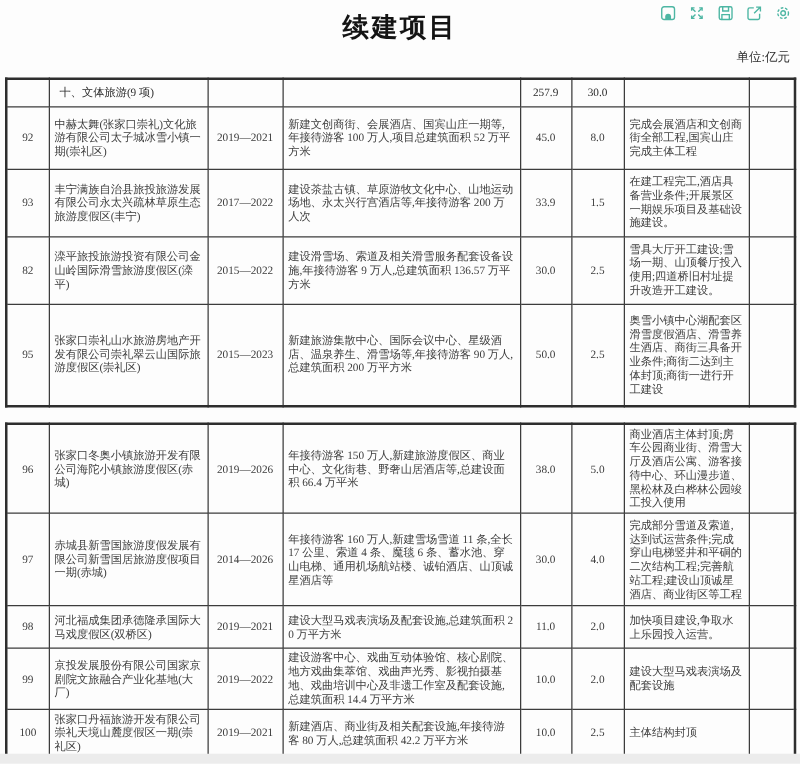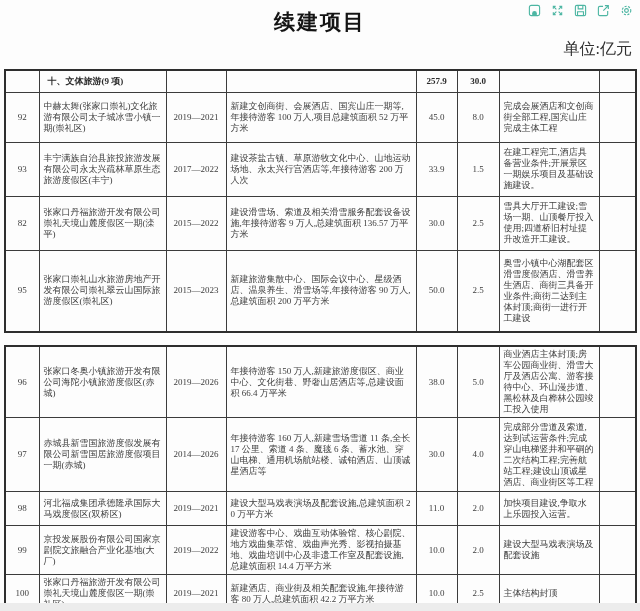--- a/index.html
+++ b/index.html
@@ -26,21 +26,21 @@
     position:absolute;
     top:4px;right:7px;
     display:flex;
     gap:10px;
     align-items:center;
   }
   .toolbar .icon{display:inline-block;width:13px;height:13px;cursor:pointer;}
   .toolbar svg{display:block;}
   .unit-label{
     text-align:right;
-    font-size:16px;
+    font-size:10px;
     color:#2f2f2f;
     padding:3px 8px 4px 0;
   }
   table{
     border-collapse:collapse;
     table-layout:fixed;
     width:631px;
     margin:0 0 0 4px;
     border:2px solid #2e2e2e;
   }
@@ -61,21 +61,21 @@
   }
   th{
     font-weight:bold;
     text-align:center;
     font-size:9.5px;
     color:#2a2a2a;
     height:28px;
   }
   td.c-no,td.c-years,td.c-total,td.c-planned{text-align:center;}
   td.c-name,td.c-content,td.c-target{text-align:left;}
-  tr.section-row td{font-weight:bold;color:#2a2a2a;}
+  tr.section-row td{font-weight:normal;color:#2a2a2a;}
   tr.section-row td.c-name{padding-left:8px;}
   .bottom-strip{
     position:absolute;
     left:0;right:0;bottom:0;
     height:8px;
     background:#ececec;
   }
 </style>
 </head>
 <body>
@@ -160,21 +160,21 @@
     <td class="c-name">丰宁满族自治县旅投旅游发展有限公司永太兴疏林草原生态旅游度假区(丰宁)</td>
     <td class="c-years">2017—2022</td>
     <td class="c-content">建设茶盐古镇、草原游牧文化中心、山地运动场地、永太兴行宫酒店等,年接待游客 200 万人次</td>
     <td class="c-total">33.9</td>
     <td class="c-planned">1.5</td>
     <td class="c-target">在建工程完工,酒店具备营业条件;开展景区一期娱乐项目及基础设施建设。</td>
     <td class="c-remark"></td>
   </tr>
         <tr style="height: 54px;">
     <td class="c-no">82</td>
-    <td class="c-name">张家口丹福旅游开发有限公司崇礼天境山麓度假区一期(滦平)</td>
+    <td class="c-name">滦平旅投旅游投资有限公司金山岭国际滑雪旅游度假区(滦平)</td>
     <td class="c-years">2015—2022</td>
     <td class="c-content">建设滑雪场、索道及相关滑雪服务配套设备设施,年接待游客 9 万人,总建筑面积 136.57 万平方米</td>
     <td class="c-total">30.0</td>
     <td class="c-planned">2.5</td>
     <td class="c-target">雪具大厅开工建设;雪场一期、山顶餐厅投入使用;四道桥旧村址提升改造开工建设。</td>
     <td class="c-remark"></td>
   </tr>
         <tr style="height: 82px;">
     <td class="c-no">95</td>
     <td class="c-name">张家口崇礼山水旅游房地产开发有限公司崇礼翠云山国际旅游度假区(崇礼区)</td>

